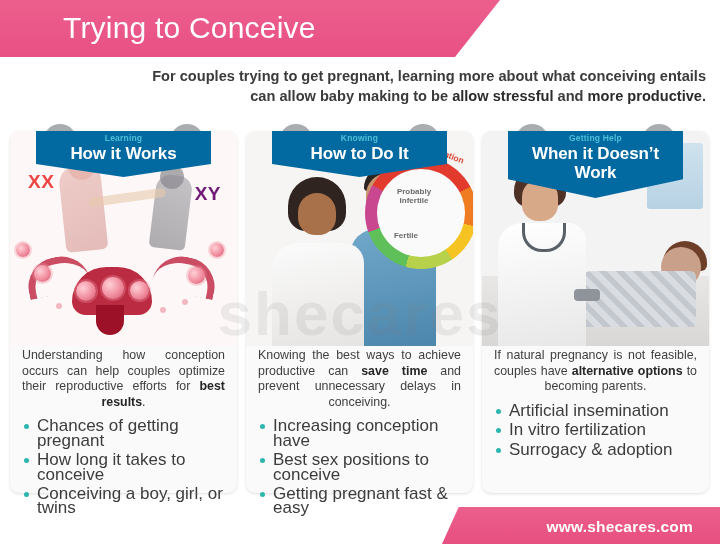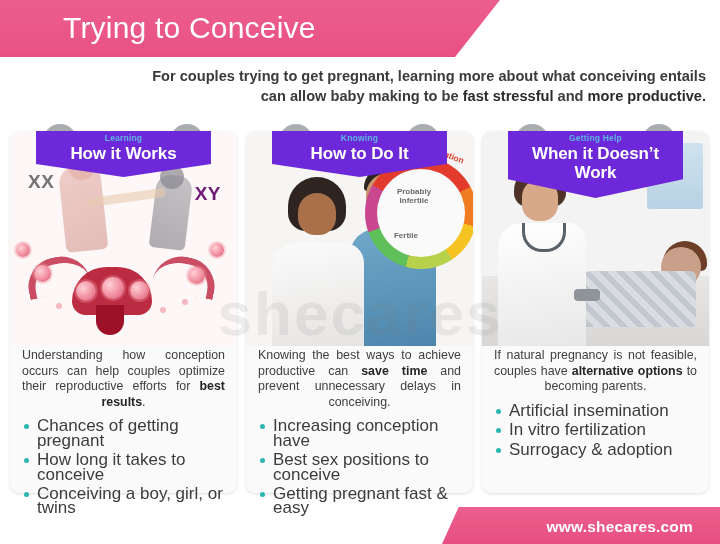--- a/index.html
+++ b/index.html
@@ -89,21 +89,21 @@
   }
   .tab-left  { left: 33px; }
   .tab-right { right: 33px; }
 
   
   .banner {
     position: absolute;
     left: 26px;
     top: 0px;
     width: 175px;
-    background: #6d28d9;
+    background: #0369a1;
     z-index: 3;
     text-align: center;
     padding: 2px 0 14px 0;
     clip-path: polygon(0 0, 100% 0, 100% 72%, 50% 100%, 0 72%);
   }
   .banner.tall { padding-bottom: 16px; }
   .banner-eyebrow {
     font-size: 8.5px;
     font-weight: 700;
     color: #5ccfe2;
@@ -167,21 +167,21 @@
     width: 78px; height: 9px;
     background: #e7c9ab; opacity: 0.6;
     border-radius: 5px; transform: rotate(-8deg);
   }
   .chrom {
     position: absolute;
     font-size: 19px;
     font-weight: 700;
     letter-spacing: 0.5px;
   }
-  .chrom-xx { left: 18px; top: 40px; color: #737373; }
+  .chrom-xx { left: 18px; top: 40px; color: #ef4444; }
   .chrom-xy { right: 16px; top: 52px; color: #701a75; }
 
   .uterus {
     position: absolute; left: 62px; top: 136px;
     width: 80px; height: 48px;
     background: #b4152e;
     border-radius: 40px 40px 16px 16px;
     opacity: 0.9;
   }
   .uterus-neck {
@@ -408,21 +408,21 @@
 </head>
 <body>
 
 <div class="page">
 
   <div class="header-band"></div>
   <div class="header-title">Trying to Conceive</div>
 
   <div class="intro">
     <span>For couples trying to get pregnant, learning more about what conceiving entails</span><br>
-    <span>can allow baby making to be </span><b>fast stressful</b><span> and </span><b>more productive</b><span>.</span>
+    <span>can allow baby making to be </span><b>allow stressful</b><span> and </span><b>more productive</b><span>.</span>
   </div>
 
   <div class="cards">
 
     <div class="card">
 
       <div class="illus">
         <div class="il1-bg"></div>
         <div class="il1-headA"></div>
         <div class="il1-figA"></div>

